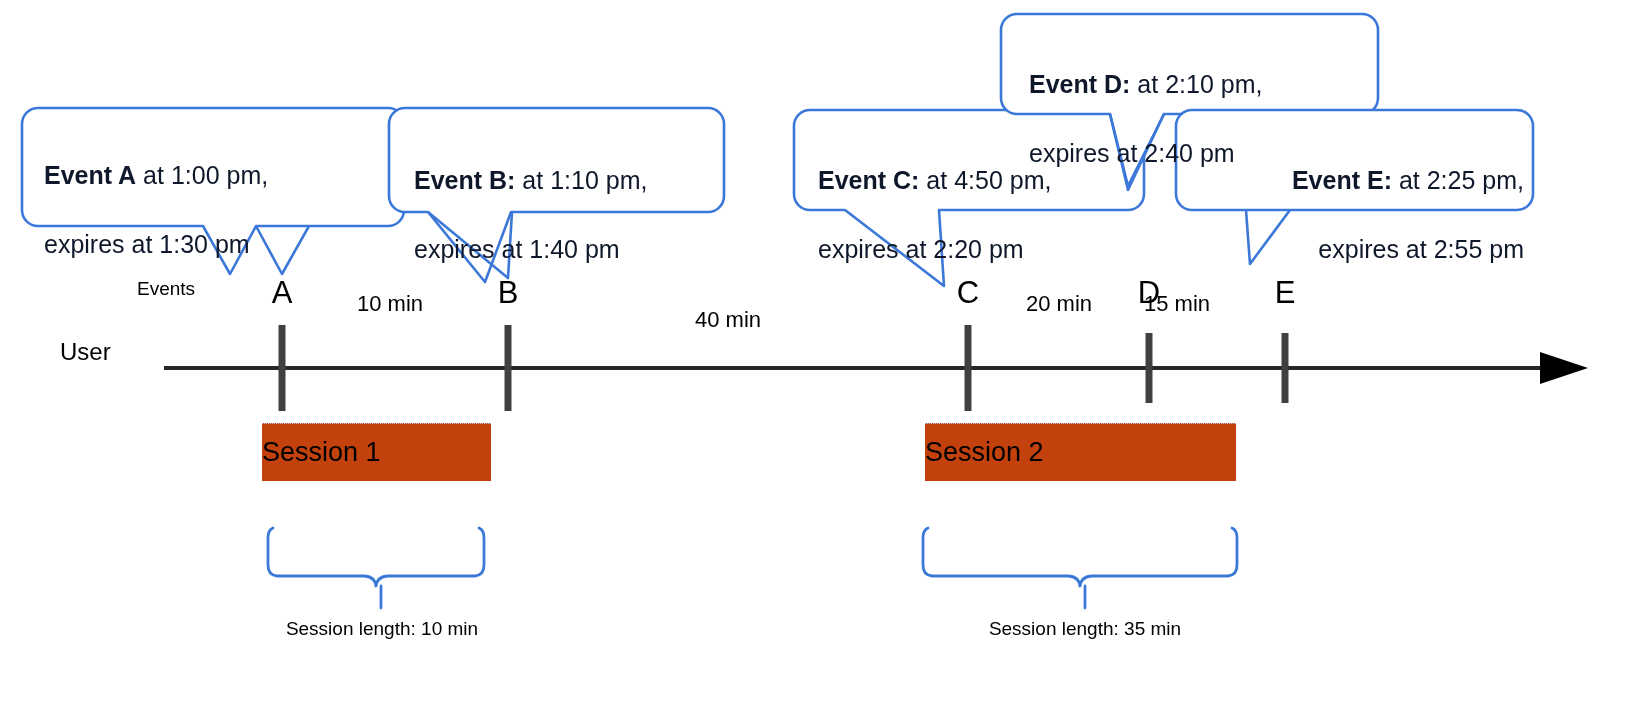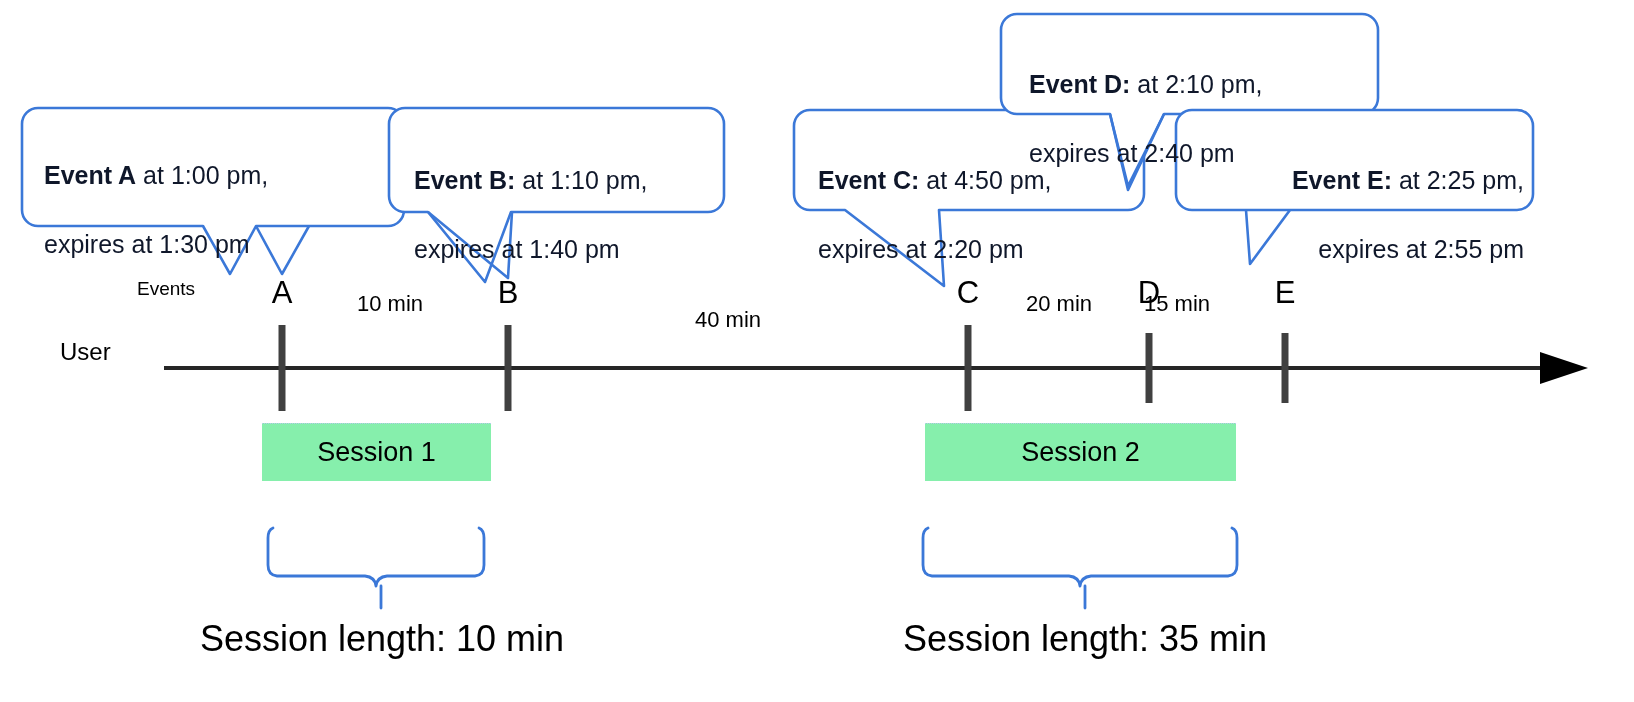--- a/index.html
+++ b/index.html
@@ -58,31 +58,30 @@
   }
   .interval-label {
     position: absolute;
     font-size: 22px;
     color: #000000;
     text-align: center;
     white-space: nowrap;
   }
   .session-box {
     position: absolute;
-    background: #86efac;
+    background: #c2410c;
     display: flex;
     align-items: center;
-    justify-content: center;
     font-size: 27px;
     color: #000000;
     border-top: 1px dotted #b5c9ea;
   }
   .session-length {
     position: absolute;
-    font-size: 36px;
+    font-size: 19px;
     color: #000000;
     text-align: center;
     white-space: nowrap;
   }
 </style>
 </head>
 <body>
 
 <div id="canvas">
 

